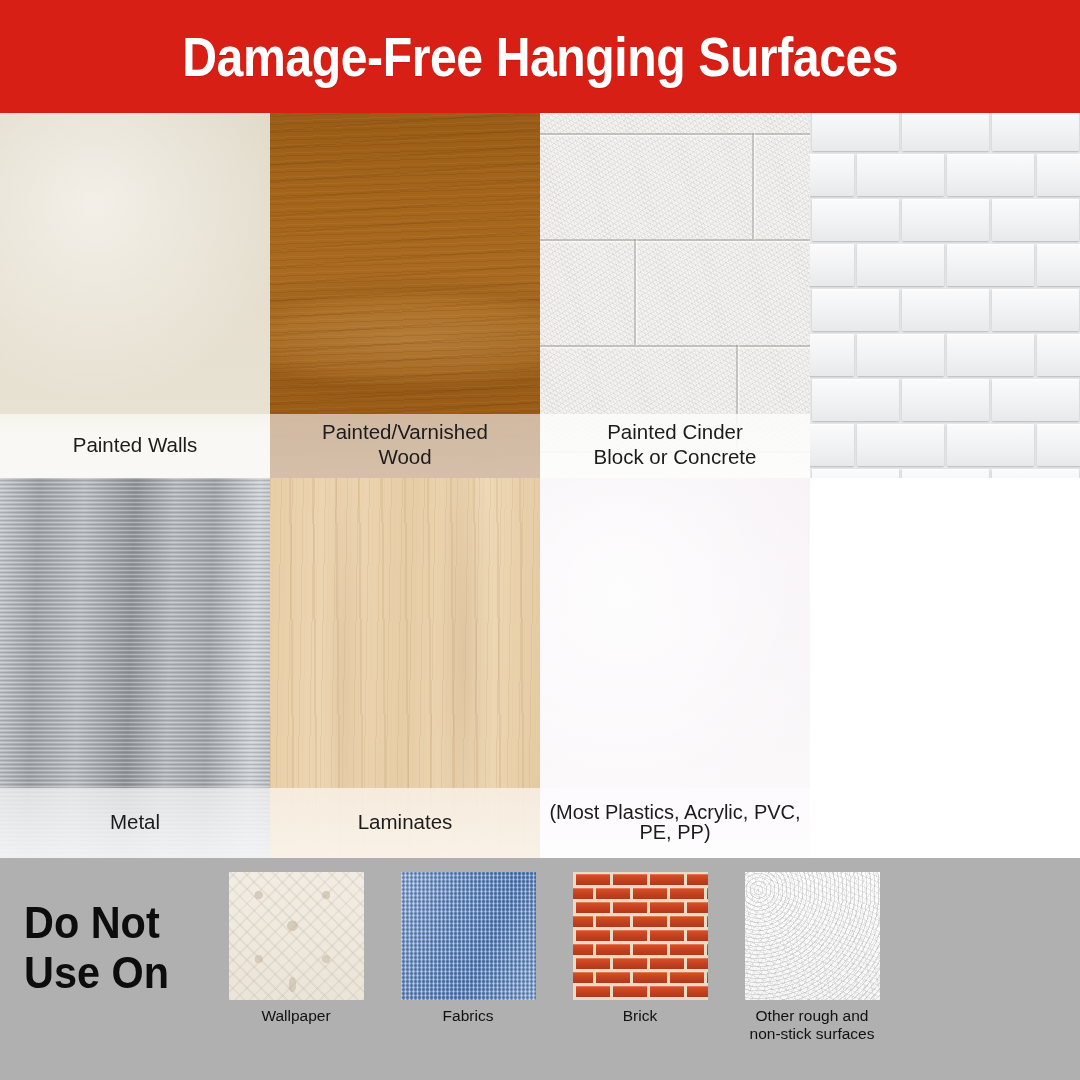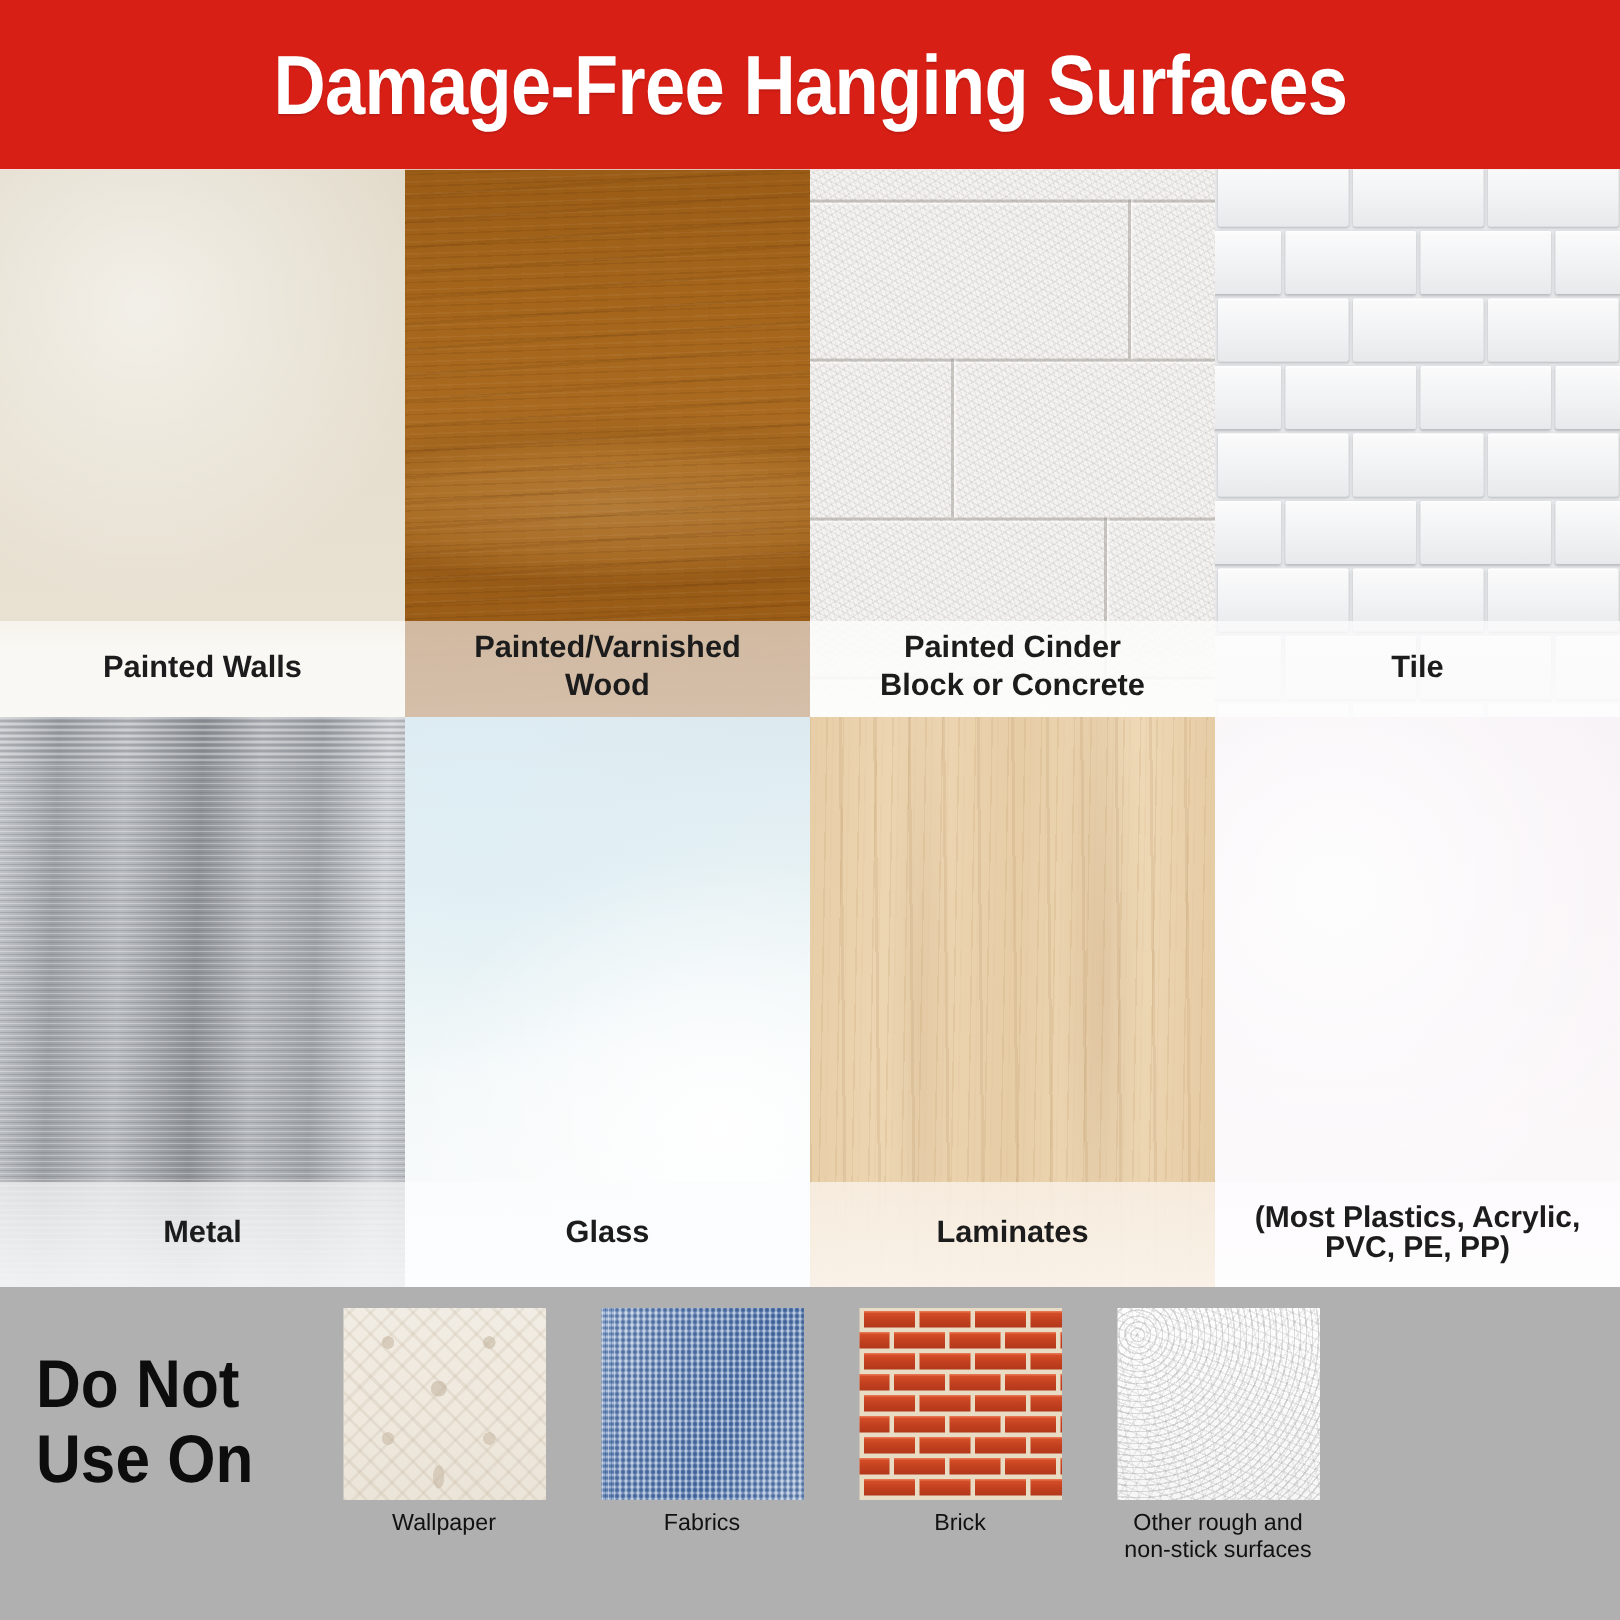--- a/index.html
+++ b/index.html
@@ -27,21 +27,20 @@
     text-shadow:0 1px 1px rgba(0,0,0,.12);
   }
 
   
   .grid{
     position:absolute;left:0;top:113px;width:1080px;height:745px;
     display:grid;
     grid-template-columns:270px 270px 270px 270px;
     grid-template-rows:365px 380px;
     background:#ffffff;
-    font-weight:bold;
   }
   .cell{position:relative;overflow:hidden;background:#fff;}
   .tex{position:absolute;inset:0;}
   .cap{
     position:absolute;left:0;right:0;bottom:0;
     box-sizing:border-box;
     padding:6px 6px 10px 6px;
     text-align:center;
     color:#1c1c1c;
     font-size:20.5px;
@@ -277,32 +276,27 @@
           <div class="tile-brick" style="left: 91.5px; top: 265.5px; width: 87px; height: 42px;"></div>
           <div class="tile-brick" style="left: 181.5px; top: 265.5px; width: 87px; height: 42px;"></div>
           <div class="tile-brick" style="left: -43.5px; top: 310.5px; width: 87px; height: 42px;"></div>
           <div class="tile-brick" style="left: 46.5px; top: 310.5px; width: 87px; height: 42px;"></div>
           <div class="tile-brick" style="left: 136.5px; top: 310.5px; width: 87px; height: 42px;"></div>
           <div class="tile-brick" style="left: 226.5px; top: 310.5px; width: 87px; height: 42px;"></div>
           <div class="tile-brick" style="left: 1.5px; top: 355.5px; width: 87px; height: 42px;"></div>
           <div class="tile-brick" style="left: 91.5px; top: 355.5px; width: 87px; height: 42px;"></div>
           <div class="tile-brick" style="left: 181.5px; top: 355.5px; width: 87px; height: 42px;"></div>
         </div>
-      <div class="cap cap-h1 cap-tile">Tile</div>
     </div>
 
     <div class="cell">
       <div class="tex tex-metal"></div>
       <div class="cap cap-h2 cap-metal">Metal</div>
     </div>
 
-    <div class="cell">
-      <div class="tex tex-glass"></div>
-      <div class="cap cap-h2 cap-glass">Glass</div>
-    </div>
 
     <div class="cell">
       <div class="tex tex-lam"></div>
       <div class="cap cap-h2 cap-lam">Laminates</div>
     </div>
 
     <div class="cell">
       <div class="tex tex-solid"></div>
       <div class="cap cap-h2 cap-solid">
         <span class="sub">(Most Plastics, Acrylic, PVC, PE, PP)</span>

